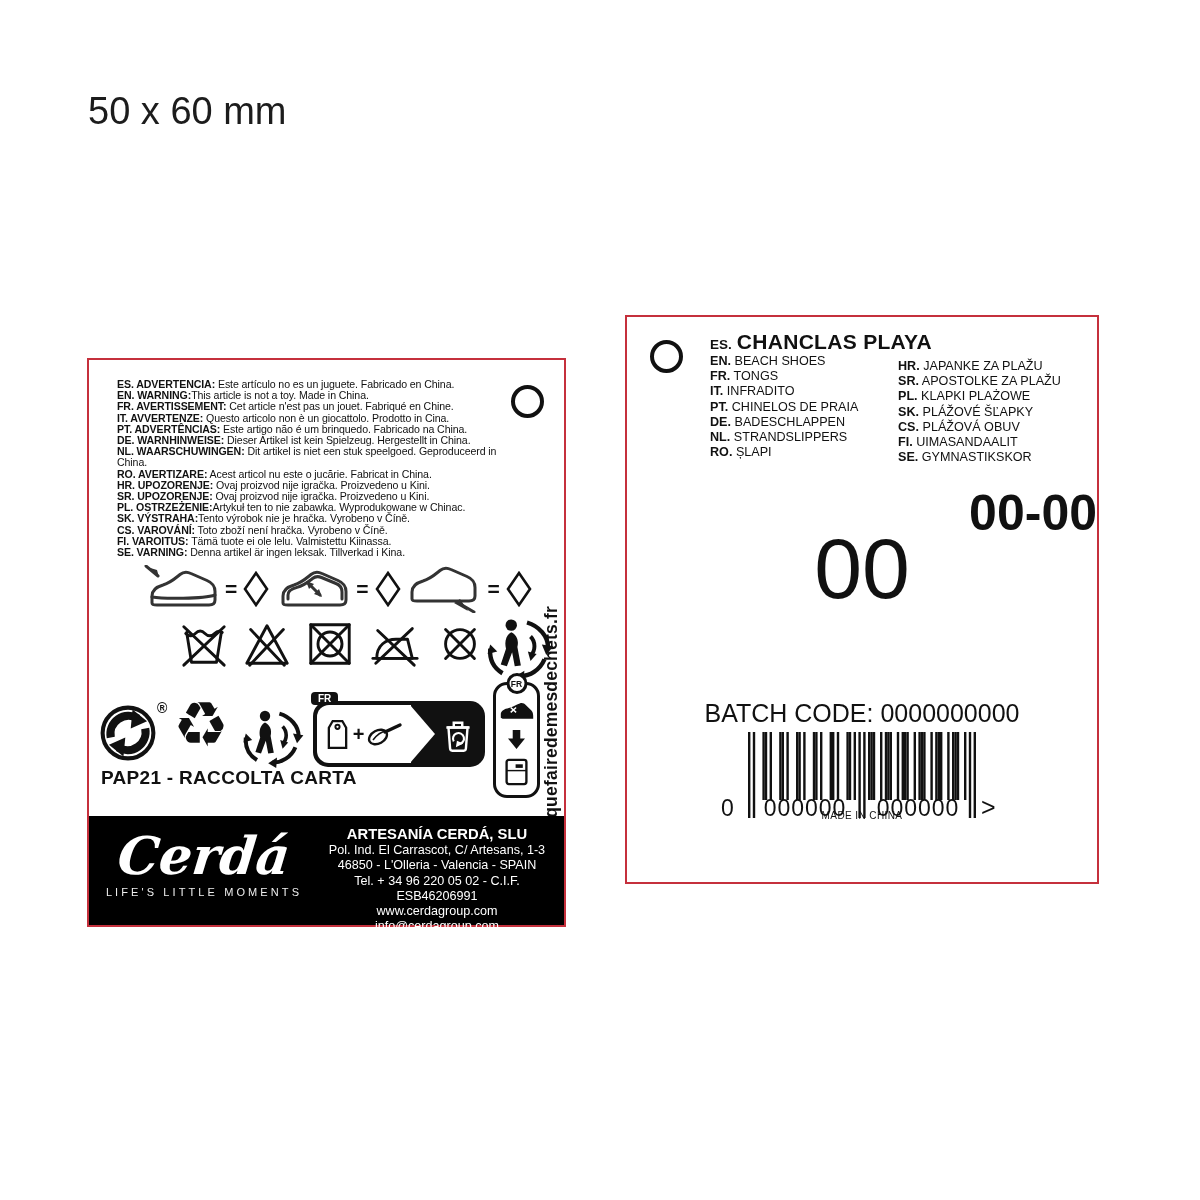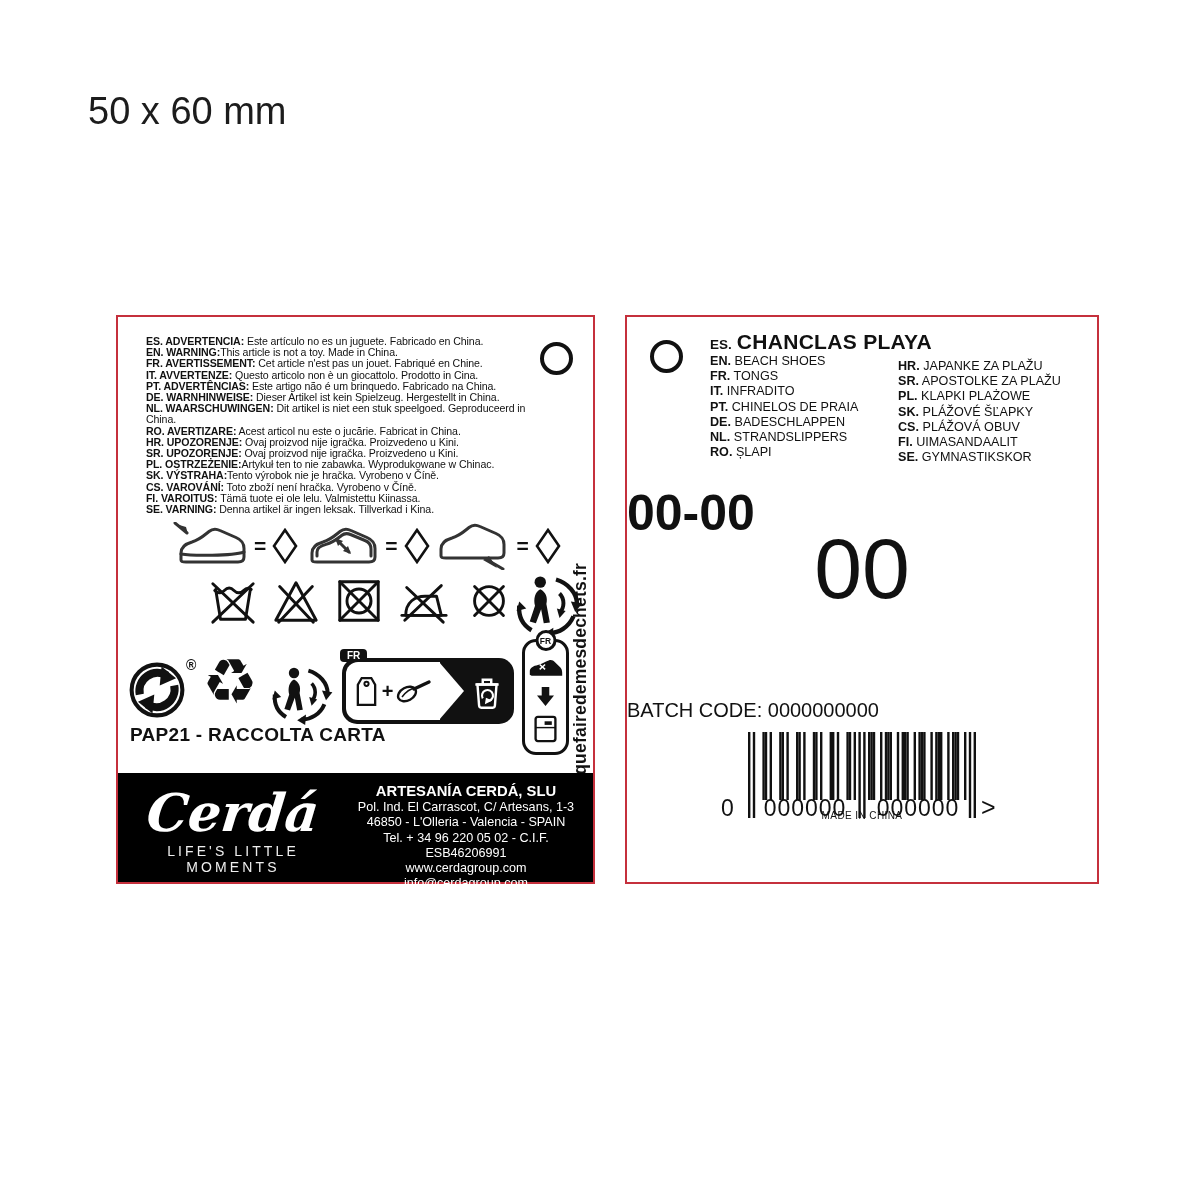--- a/index.html
+++ b/index.html
@@ -7,21 +7,21 @@
     --ink:#111;
   }
   *{ box-sizing:border-box; margin:0; padding:0; }
   html,body{ background:#fff; }
   body{ font-family:"Liberation Sans", sans-serif; color:var(--ink); }
   .canvas{ position:relative; width:1200px; height:1200px; background:#fff; overflow:hidden; }
 
   .size-label{ position:absolute; left:88px; top:90px; font-size:38px; color:#1c1c1c; }
 
   .label{ position:absolute; top:315px; height:569px; border:2px solid var(--red); background:#fff; }
-  .label.left{ left:116px; width:479px; }
+  .label.left{ left:87px; width:479px;margin-top:43px; }
   .label.right{ left:625px; width:474px; }
 
   .punch{ position:absolute; width:33px; height:33px; border:4.5px solid var(--ink); border-radius:50%; background:#fff; }
   .label.left .punch{ left:422px; top:25px; }
   .label.right .punch{ left:23px; top:23px; }
 
   
   .warnings{ position:absolute; left:28px; top:19px; width:390px; font-size:10.6px; line-height:11.2px; letter-spacing:-0.1px; }
   .warn-line b{ font-weight:bold; }
 
@@ -53,38 +53,38 @@
   .vbadge-fr{ position:absolute; top:-12px; left:50%; transform:translateX(-50%); width:21px; height:21px; border:3px solid var(--ink); border-radius:50%; background:#fff;
               font-size:8.5px; font-weight:bold; display:flex; align-items:center; justify-content:center; }
 
   .vurl{ position:absolute; left:452px; top:246px; writing-mode:vertical-rl; transform:rotate(180deg); font-size:17.5px; font-weight:bold; letter-spacing:0.2px; }
 
   .pap{ position:absolute; left:12px; top:407px; font-size:19px; font-weight:bold; letter-spacing:0.3px;text-align:right; }
 
   .footer{ position:absolute; left:0; bottom:0; width:100%; height:109px; background:#000; color:#fff; }
   .logo-block{ position:absolute; left:6px; top:12px; width:218px; text-align:center; }
   .logo-script{ font-family:"DejaVu Serif", serif; font-style:italic; font-weight:bold; font-size:52px; line-height:56px; transform:skewX(-6deg); }
-  .logo-tagline{ font-size:14px; letter-spacing:3.1px; margin-top:2px; color:#eee; }
+  .logo-tagline{ font-size:11px; letter-spacing:3.1px; margin-top:2px; color:#eee; }
   .info-block{ position:absolute; left:226px; top:9px; width:244px; text-align:center; font-size:12.6px; line-height:15.3px; }
   .info-block .company{ font-weight:bold; font-size:14.8px; line-height:18px; }
 
   
   .rtitle{ position:absolute; left:83px; top:13px; display:flex; align-items:baseline; gap:5px; }
   .rtitle .lang{ font-size:13.5px; font-weight:bold; }
   .rtitle .txt{ font-size:21px; font-weight:bold; letter-spacing:0.3px; }
   .tcol{ position:absolute; font-size:12.6px; line-height:15.2px; }
   .tcol.colL{ left:83px; top:37px; }
   .tcol.colR{ left:271px; top:42px; }
   .tcol b{ font-weight:bold; }
 
-  .size-range{ position:absolute; left:0; top:167px; width:100%; text-align:left; font-size:50px; font-weight:bold; letter-spacing:0px; }
+  .size-range{ position:absolute; left:0; top:167px; width:100%; text-align:right; font-size:50px; font-weight:bold; letter-spacing:0px; }
   .size-big{ position:absolute; left:0; top:206px; width:100%; text-align:center; font-size:86px; line-height:90px; font-weight:normal; }
 
   .ref-line{ position:absolute; left:0; top:350px; width:100%; text-align:center; font-size:27px; font-weight:bold; }
-  .batch-line{ position:absolute; left:0; top:382px; width:100%; text-align:left; font-size:20px; }
+  .batch-line{ position:absolute; left:0; top:382px; width:100%; text-align:center; font-size:25px; }
 
   .barcode-wrap{ position:absolute; left:50%; transform:translateX(-50%); top:415px; width:290px; height:100px; }
   .barcode-bars{ position:absolute; left:30px; top:0; }
   .bc-digit{ position:absolute; font-size:23px; letter-spacing:1px; }
   .bc-lead{ left:4px; top:63px; }
   .bc-g1{ left:40px; top:63px; width:96px; text-align:center; }
   .bc-g2{ left:153px; top:63px; width:96px; text-align:center; }
   .bc-trail{ left:264px; top:61px; font-size:25px; }
   .madein{ position:absolute; left:0; top:493px; width:100%; text-align:center; font-size:10px; letter-spacing:0.4px; }
 </style>

